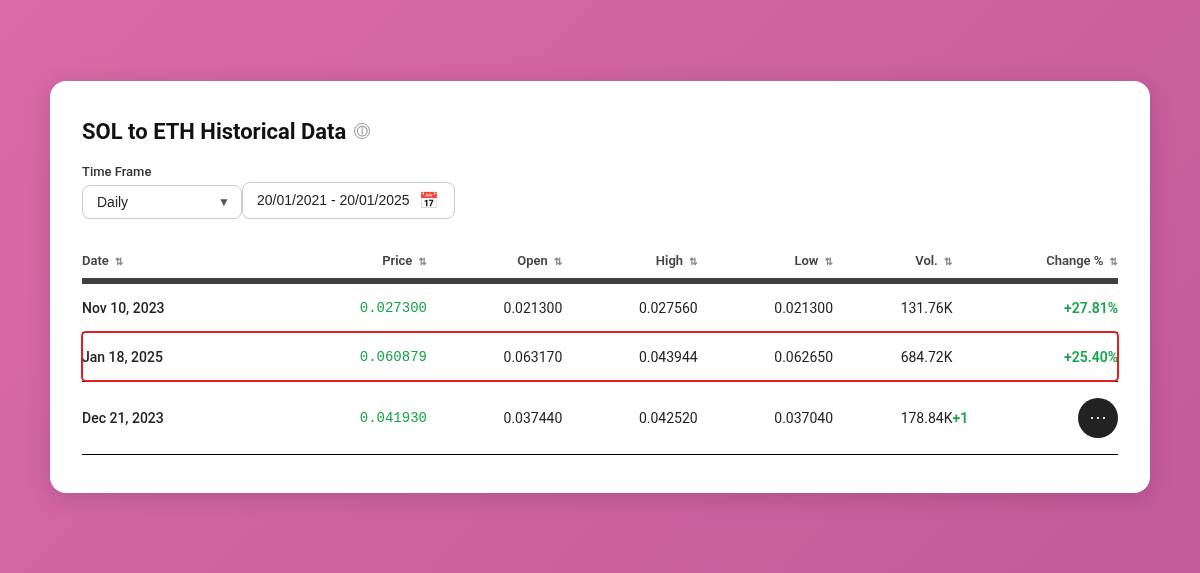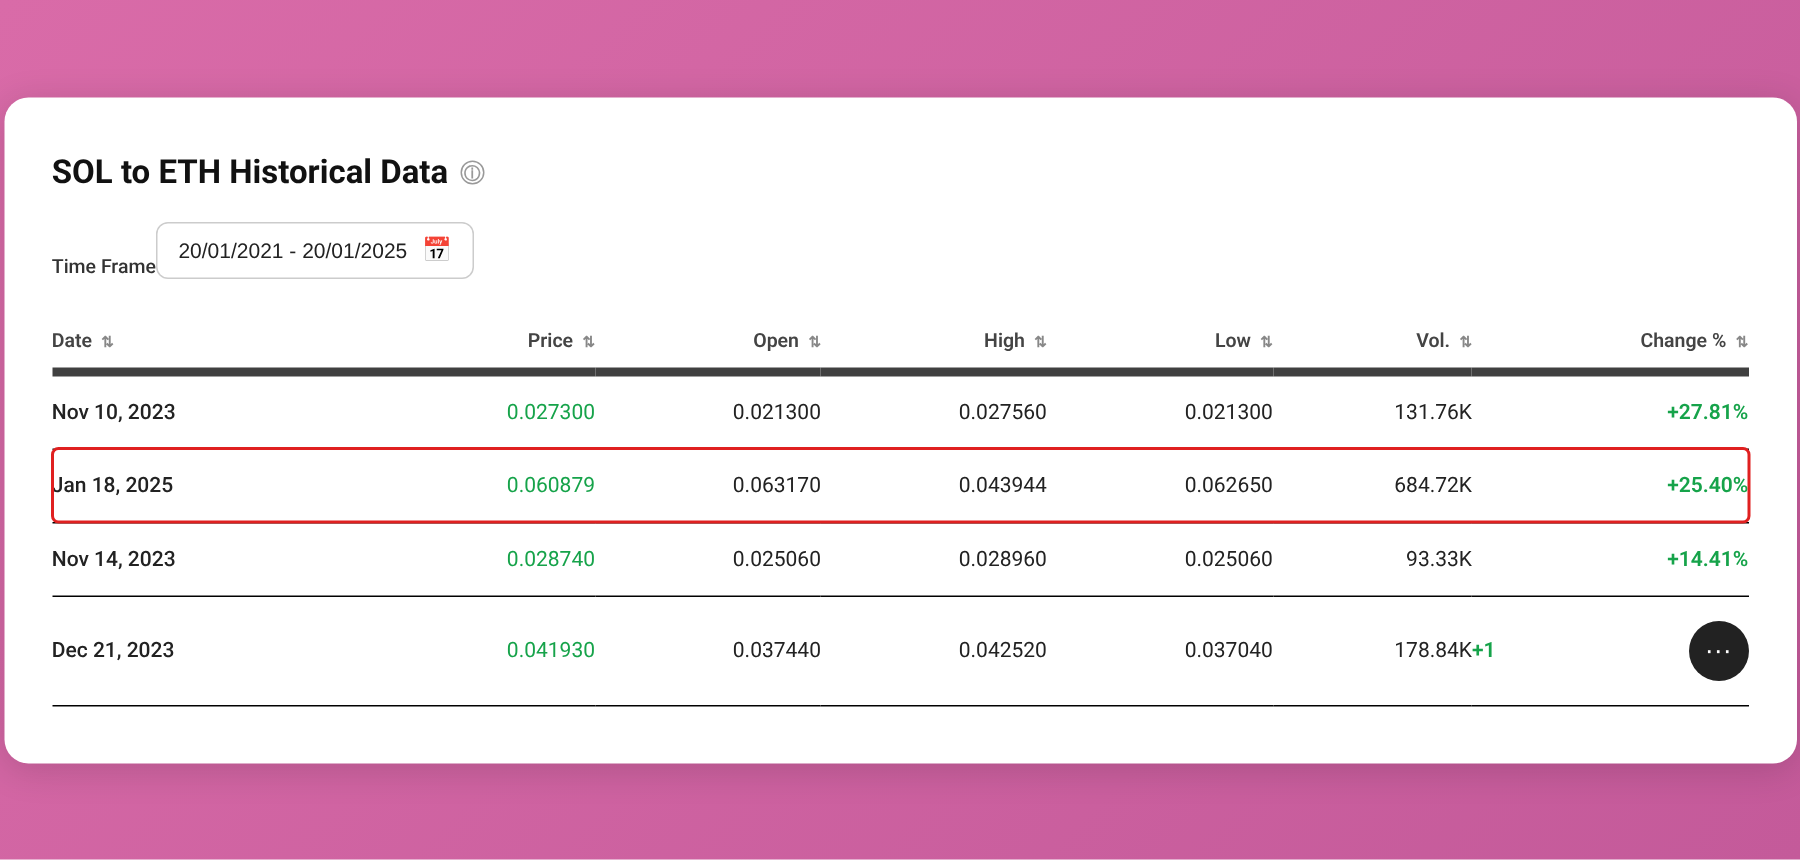--- a/index.html
+++ b/index.html
@@ -11,21 +11,21 @@
       align-items: center;
       justify-content: center;
       min-height: 100vh;
       font-family: -apple-system, BlinkMacSystemFont, 'Segoe UI', Roboto, sans-serif;
     }
 
     .card {
       background: #ffffff;
       border-radius: 16px;
       padding: 38px 32px;
-      width: 1195px;
+      width: 1100px;
       box-shadow: 0 4px 24px rgba(0,0,0,0.15);
     }
 
     .card-title {
       font-size: 22px;
       font-weight: 700;
       color: #111;
       display: flex;
       align-items: center;
       gap: 8px;
@@ -146,20 +146,21 @@
       color: #222;
       text-align: left;
     }
 
     tbody tr td:not(:first-child) {
       text-align: right;
     }
 
     .price-green {
       color: #16a34a;
+      font-family: Liberation Mono, monospace;
     }
 
     .change-positive {
       color: #16a34a;
       font-weight: 600;
     }
 
     .highlighted-row {
       outline: 2.5px solid #e02020;
       outline-offset: -1px;
@@ -201,20 +202,28 @@
 
 <div class="card">
   <div class="card-title">
     <span>SOL to ETH Historical Data</span>
     <span class="info-icon">ⓘ</span>
   </div>
 
   <div class="controls-row">
     <div class="time-frame-group">
       <span class="time-frame-label">Time Frame</span>
+      <div class="select-wrapper">
+        <select class="time-frame-select">
+          <option>Daily</option>
+          <option>Weekly</option>
+          <option>Monthly</option>
+        </select>
+        <span class="select-arrow">▼</span>
+      </div>
     </div>
 
     <button class="date-range-btn">
       <span>20/01/2021 - 20/01/2025</span>
       <span class="calendar-icon">📅</span>
     </button>
   </div>
 
   <table>
     <thead>
@@ -262,29 +271,20 @@
         <tr class="highlighted-row" style="outline: rgb(224, 32, 32) solid 2.5px; outline-offset: -1px;">
           <td class="date-cell">Jan 18, 2025</td>
           <td class="price-green">0.060879</td>
           <td>0.063170</td>
           <td>0.043944</td>
           <td>0.062650</td>
           <td>684.72K</td>
           <td class="change-positive">+25.40%</td>
         </tr>
         <tr>
-          <td class="date-cell">Nov 14, 2023</td>
-          <td class="price-green">0.028740</td>
-          <td>0.025060</td>
-          <td>0.028960</td>
-          <td>0.025060</td>
-          <td>93.33K</td>
-          <td class="change-positive">+14.41%</td>
-        </tr>
-        <tr>
           <td class="date-cell">Dec 21, 2023</td>
           <td class="price-green">0.041930</td>
           <td>0.037440</td>
           <td>0.042520</td>
           <td>0.037040</td>
           <td>178.84K</td>
           <td>
             <div class="change-with-more">
               <span class="change-positive">+1</span>
               <button class="more-btn">···</button>

